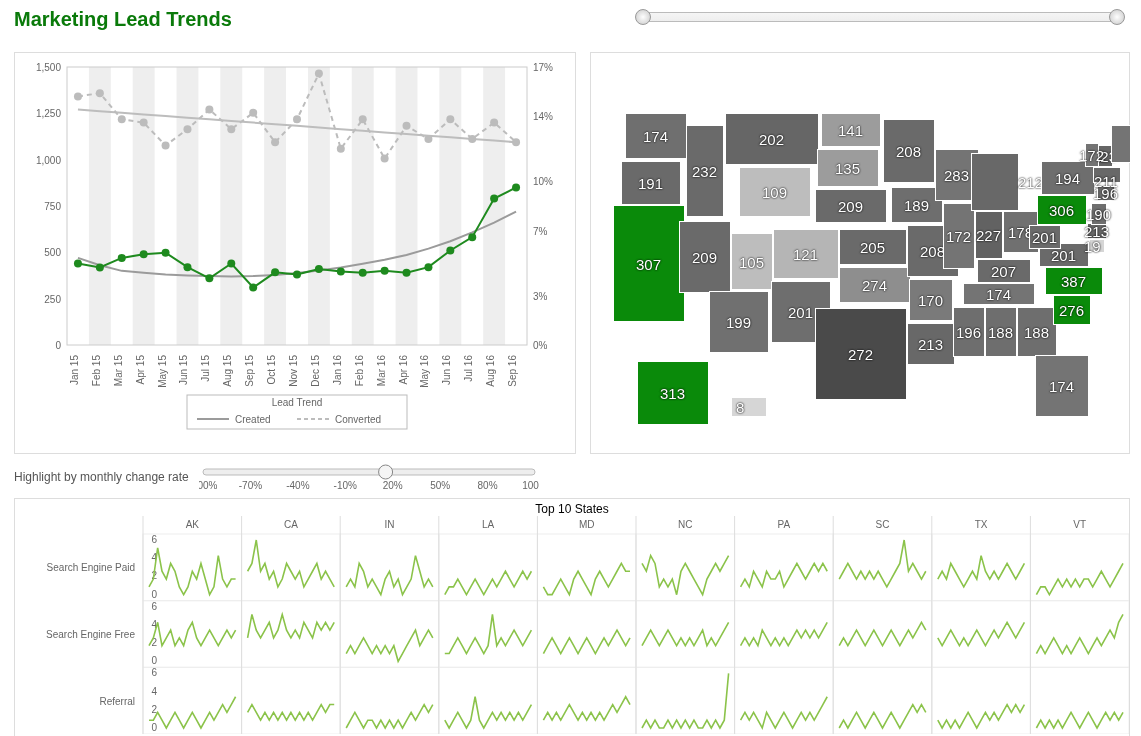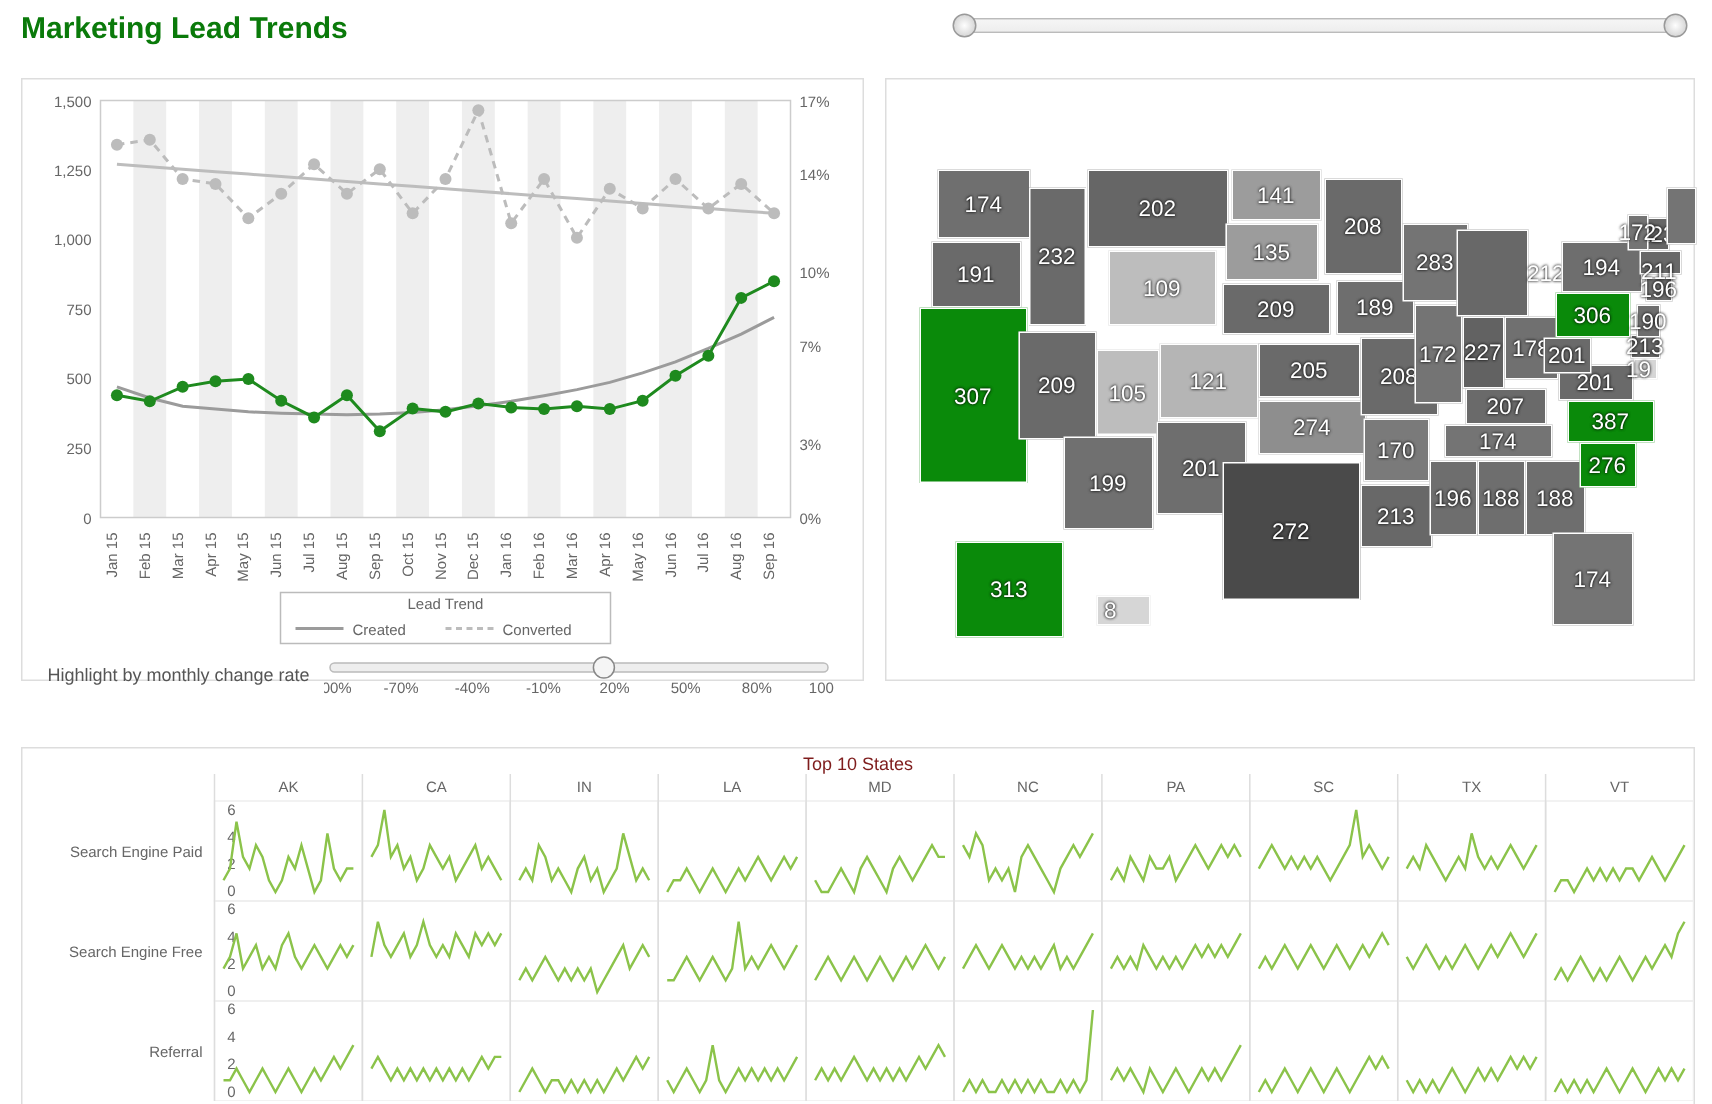--- a/index.html
+++ b/index.html
@@ -63,34 +63,34 @@
   }
   .state-label {
     position: absolute;
     color: #fff; font-size: 15px; font-weight: normal;
     text-shadow: 0 0 2px rgba(0,0,0,0.7), 0 0 2px rgba(0,0,0,0.7);
     pointer-events: none;
   }
 
   .highlight-row {
     position: absolute;
-    left: 14px; top: 429px; width: 560px; height: 26px;
-    display: flex; align-items: center; justify-content: center;
+    left: 14px; top: 456px; width: 560px; height: 26px;
+    display: flex; align-items: center;
   }
   .highlight-row .label { font-size: 12px; color: #555; margin-right: 10px; }
   .tick-label { font-size: 10px; fill: #666; }
 
   .sparkgrid {
     position: absolute;
     left: 14px; top: 490px;
     width: 1114px; height: 238px;
     border: 1px solid #ddd;
   }
   .sparkgrid .title2 {
-    text-align: center; font-size: 12px; color: #7f1d1d; padding-top: 3px;
+    text-align: center; font-size: 12px; color: #000000; padding-top: 3px;
   }
 </style>
 </head>
 <body>
 
 <div class="page">
   <h1 class="title">Marketing Lead Trends</h1>
 
   <div class="date-slider-wrap">
     <div class="slider-track">

